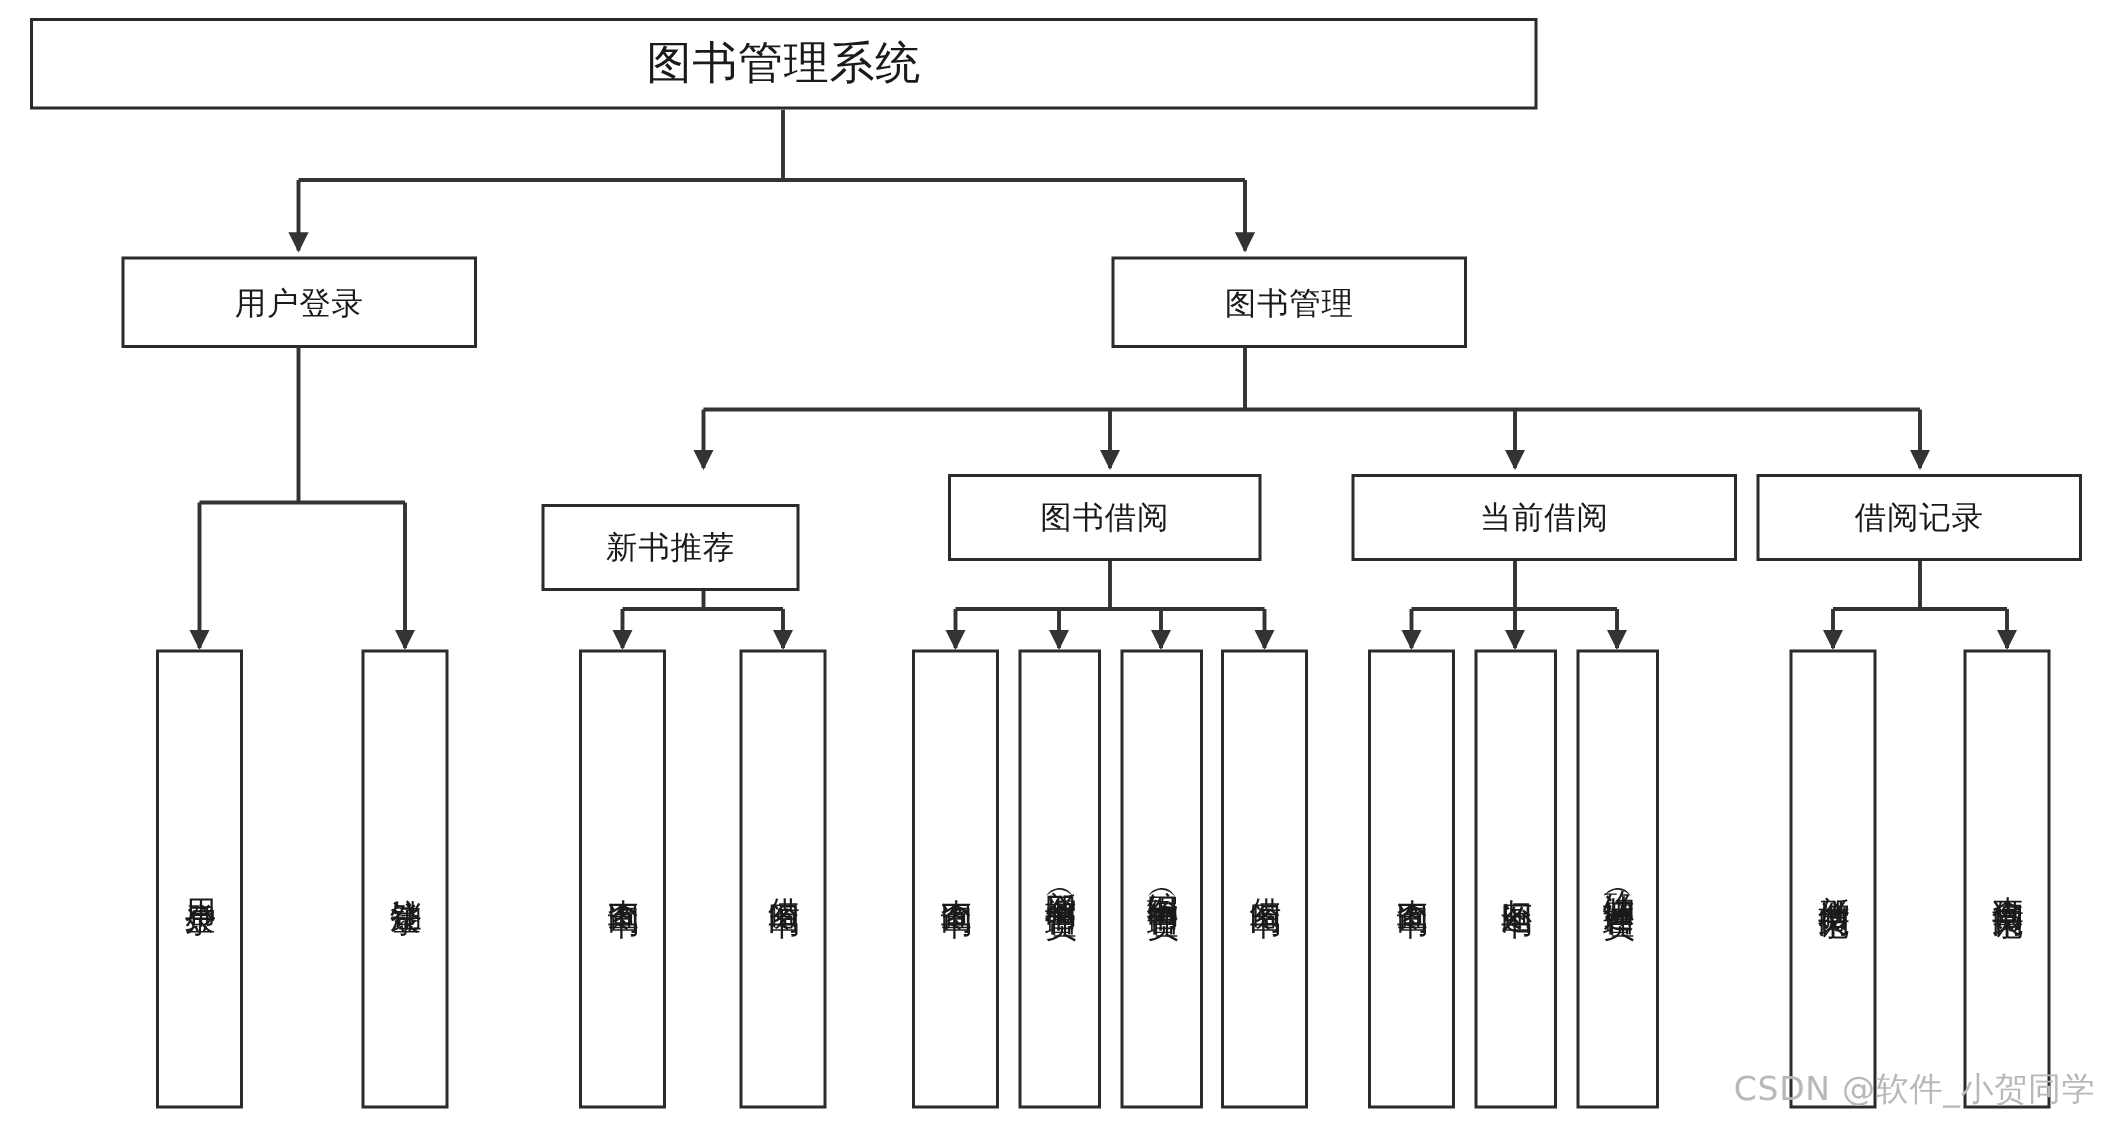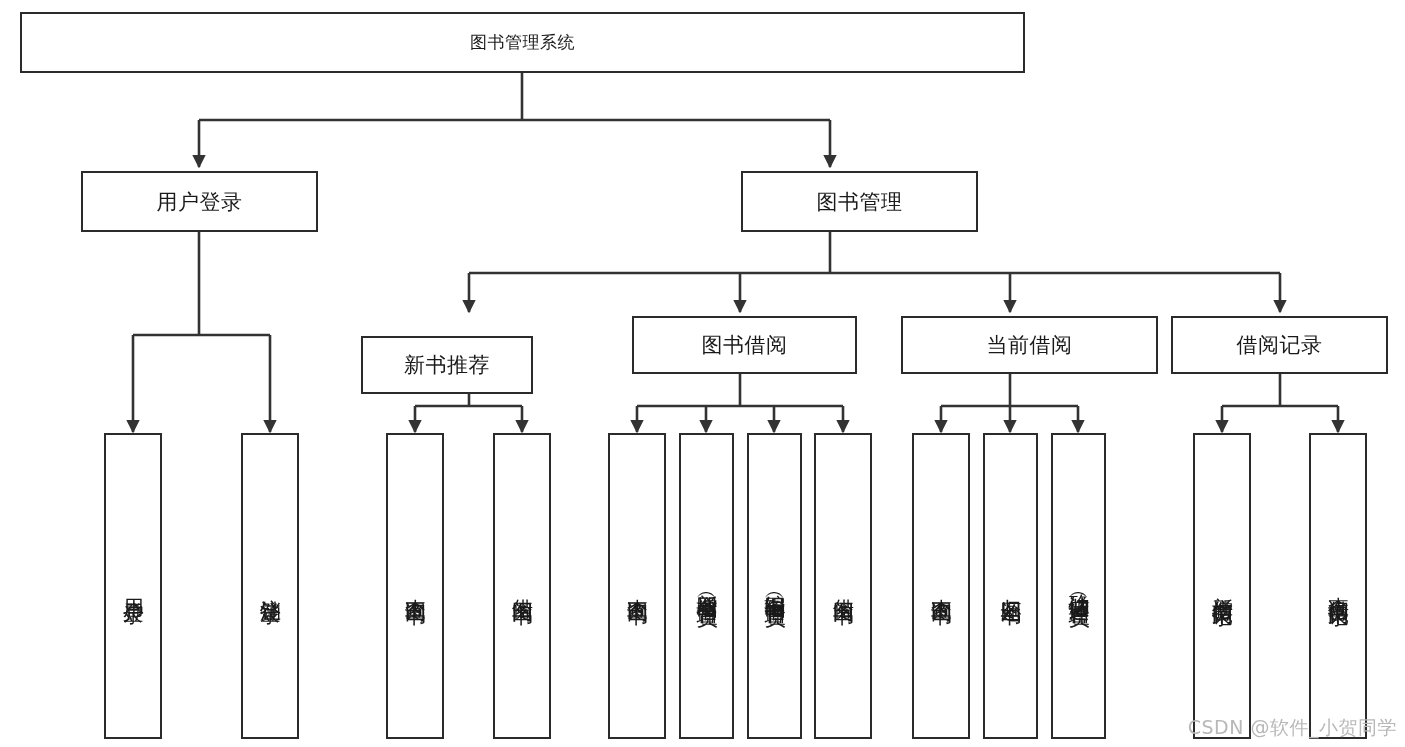--- a/index.html
+++ b/index.html
@@ -33,21 +33,21 @@
     align-items: center;
     justify-content: center;
     color: #1a1a1a;
   }
   .node-h {
     font-size: 21px;
     letter-spacing: 0.5px;
     white-space: nowrap;
   }
   .node-root {
-    font-size: 17px;
+    font-size: 30px;
   }
   .node-leaf {
     writing-mode: vertical-rl;
     text-orientation: upright;
     font-size: 21px;
     line-height: 1.22;
     letter-spacing: 2px;
     padding: 6px 0;
     align-items: center;
     justify-content: center;
@@ -58,21 +58,21 @@
     text-orientation: upright;
     display: block;
     max-height: 100%;
     letter-spacing: 2px;
     line-height: 1.2;
   }
   #watermark {
     position: absolute;
     right: 8px;
     bottom: 6px;
-    font-size: 19px;
+    font-size: 22px;
     color: #b8b8b8;
     letter-spacing: 0.5px;
     white-space: nowrap;
     font-family: "DejaVu Sans", "Liberation Sans", sans-serif;
   }
 </style>
 </head>
 <body>
 
 <div id="diagram-root">
@@ -137,21 +137,21 @@
   <div class="node node-h" style="left:81px; top:171px; width:237px; height:61px;">
     <span>用户登录</span>
   </div>
   <div class="node node-h" style="left:741px; top:171px; width:237px; height:61px;">
     <span>图书管理</span>
   </div>
 
   <div class="node node-h" style="left:361px; top:336px; width:172px; height:58px;">
     <span>新书推荐</span>
   </div>
-  <div class="node node-h" style="left:632px; top:316px; width:225px; height:58px;">
+  <div class="node node-h" style="left:632px; top:316px; width:209px; height:58px;">
     <span>图书借阅</span>
   </div>
   <div class="node node-h" style="left:901px; top:316px; width:257px; height:58px;">
     <span>当前借阅</span>
   </div>
   <div class="node node-h" style="left:1171px; top:316px; width:217px; height:58px;">
     <span>借阅记录</span>
   </div>
 
   <div class="node node-leaf" style="left:104px; top:433px; width:58px; height:306px;">

